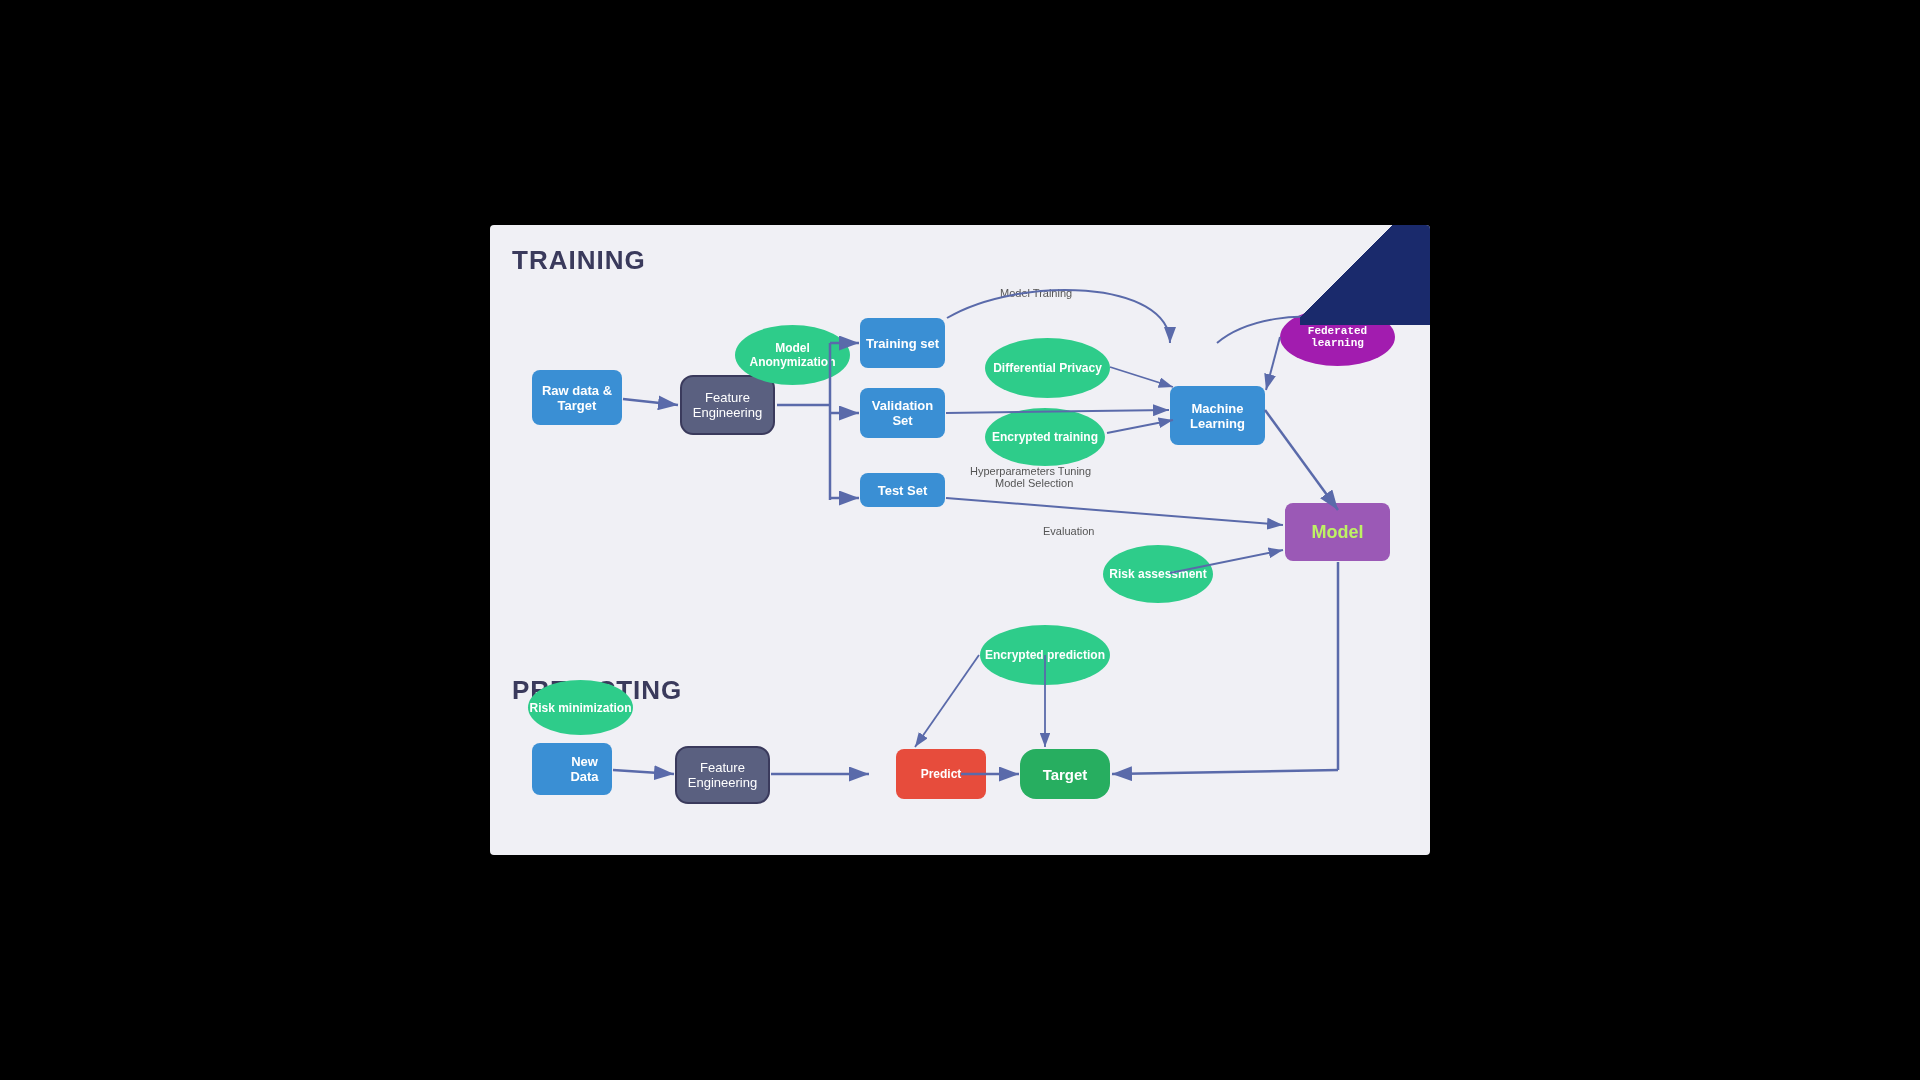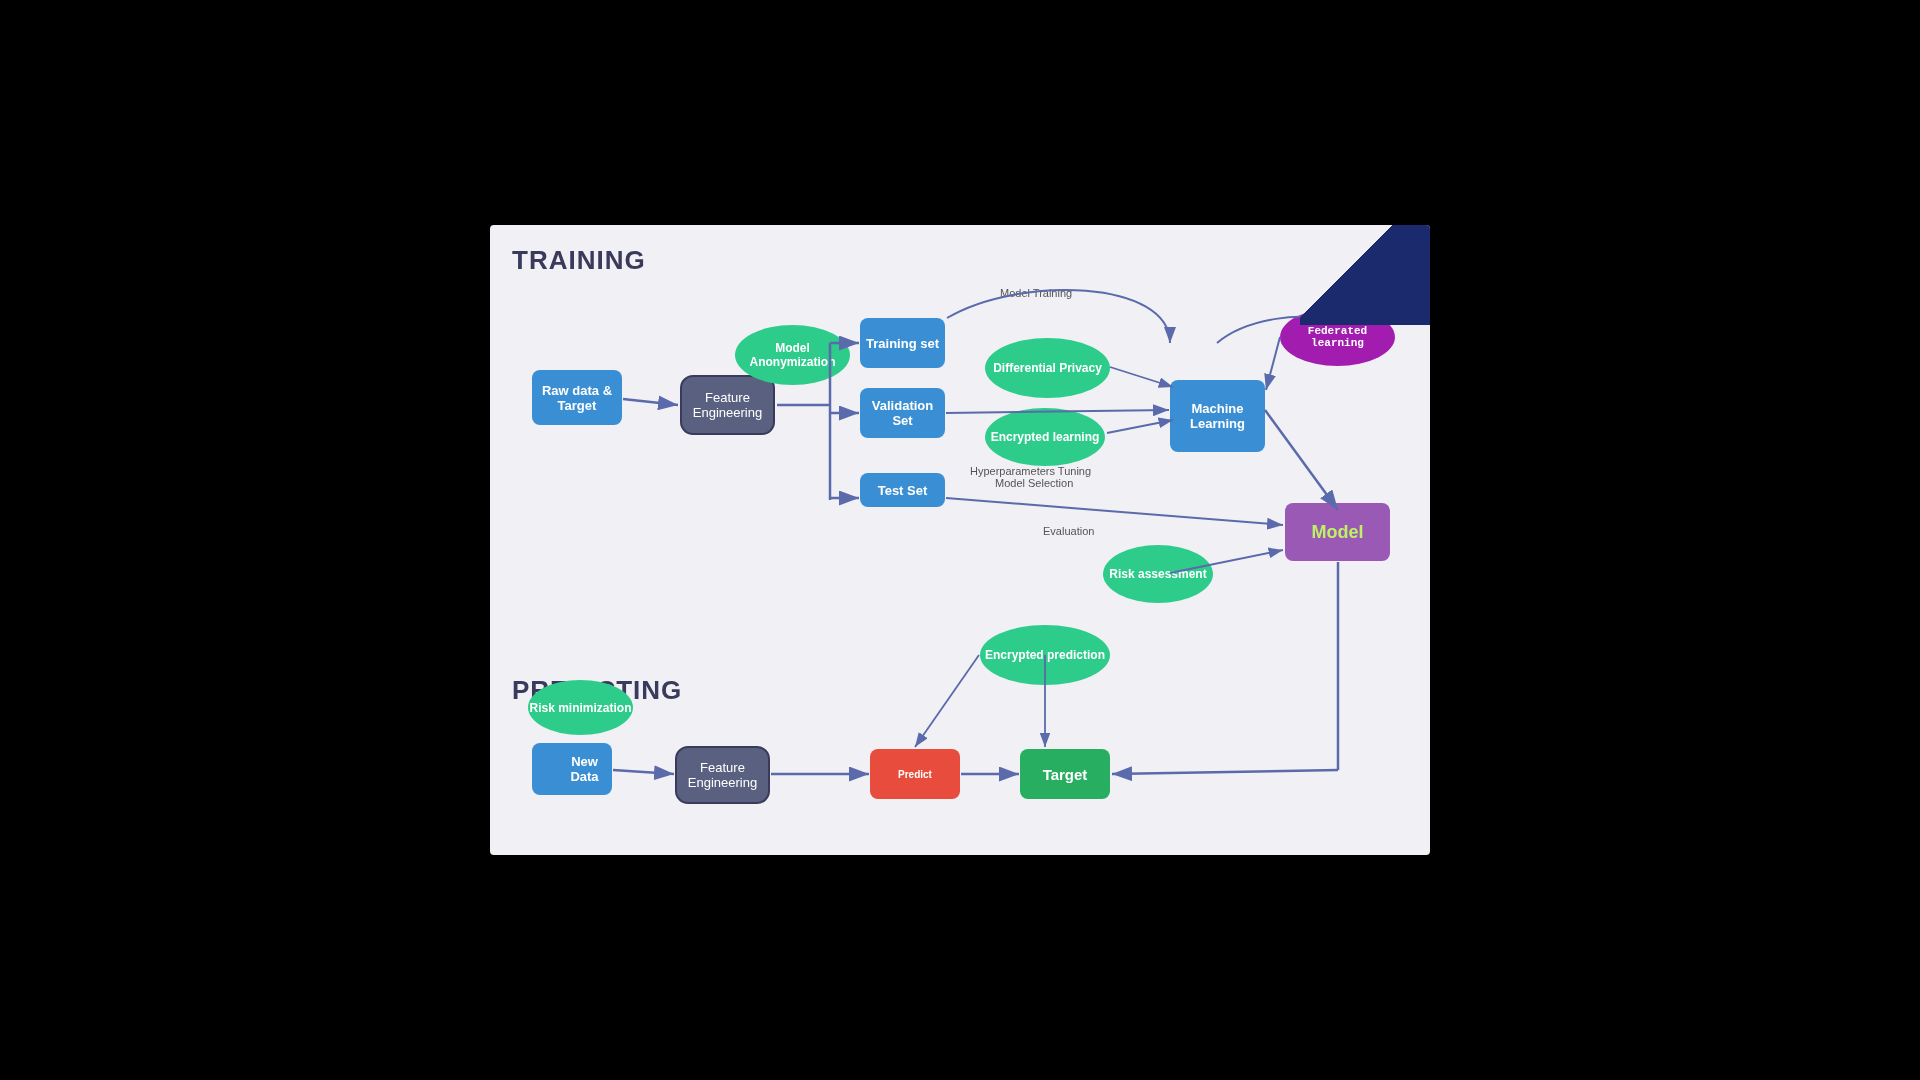--- a/index.html
+++ b/index.html
@@ -84,22 +84,23 @@
     
     .box-red {
       position: absolute;
       background: #e74c3c;
       color: white;
       border-radius: 8px;
       display: flex;
       align-items: center;
       justify-content: center;
       text-align: center;
-      font-size: 10px;
-      font-weight: bold;
+      font-size: 12px;
+      font-weight: bold;
+      margin-left: 26px;
     }
     
     .box-green-rect {
       position: absolute;
       background: #27ae60;
       color: white;
       border-radius: 8px;
       display: flex;
       align-items: center;
       justify-content: center;
@@ -184,33 +185,33 @@
 
   <div class="box-blue" style="left:370px; top:93px; width:85px; height:50px;">Training
 set</div>
 
   <div class="box-blue" style="left:370px; top:163px; width:85px; height:50px;">Validation
 Set</div>
 
   <div class="box-blue" style="left:370px; top:248px; width:85px; height:34px;">Test
 Set</div>
 
-  <div class="box-ml" style="left:680px; top:155px; width:95px; height:72px;">Machine
+  <div class="box-ml" style="left:680px; top:161px; width:95px; height:59px;">Machine
 Learning</div>
 
   <div class="box-purple" style="left:795px; top:278px; width:105px; height:58px;">Model</div>
 
   <div class="ellipse-green" style="left:245px; top:100px; width:115px; height:60px;">Model
 Anonymization</div>
 
   <div class="ellipse-green" style="left:495px; top:113px; width:125px; height:60px;">Differential
 Privacy</div>
 
   <div class="ellipse-green" style="left:495px; top:183px; width:120px; height:58px;">Encrypted
-learning</div>
+training</div>
 
   <div class="ellipse-darkgreen" style="left:790px; top:83px; width:115px; height:58px;">Federated
 learning</div>
 
   <div class="ellipse-green" style="left:613px; top:320px; width:110px; height:58px;">Risk
 assessment</div>
 
   <div class="ellipse-green" style="left:490px; top:400px; width:130px; height:60px;">Encrypted
 prediction</div>
 
@@ -218,21 +219,21 @@
 minimization</div>
 
   <div class="box-blue" style="left:42px; top:518px; width:80px; height:52px;padding-left:25px;">New
 Data</div>
 
   <div class="box-dark-border" style="left:185px; top:521px; width:95px; height:58px;">Feature
 Engineering</div>
 
   <div class="box-red" style="left:380px; top:524px; width:90px; height:50px;">Predict</div>
 
-  <div class="box-green-rect" style="left:530px; top:524px; width:90px; height:50px;">Target</div>
+  <div class="box-green-rect" style="left:530px; top:524px; width:90px; height:50px;border-radius:16px;">Target</div>
 
   <div class="label-text" style="left:510px; top:62px;">Model Training</div>
   <div class="label-text" style="left:480px; top:240px;">Hyperparameters Tuning</div>
   <div class="label-text" style="left:505px; top:252px;">Model Selection</div>
   <div class="label-text" style="left:553px; top:300px;">Evaluation</div>
 
   <svg id="arrows">
 
     <defs>
       <marker id="arrowhead" markerWidth="8" markerHeight="6" refX="8" refY="3" orient="auto">

